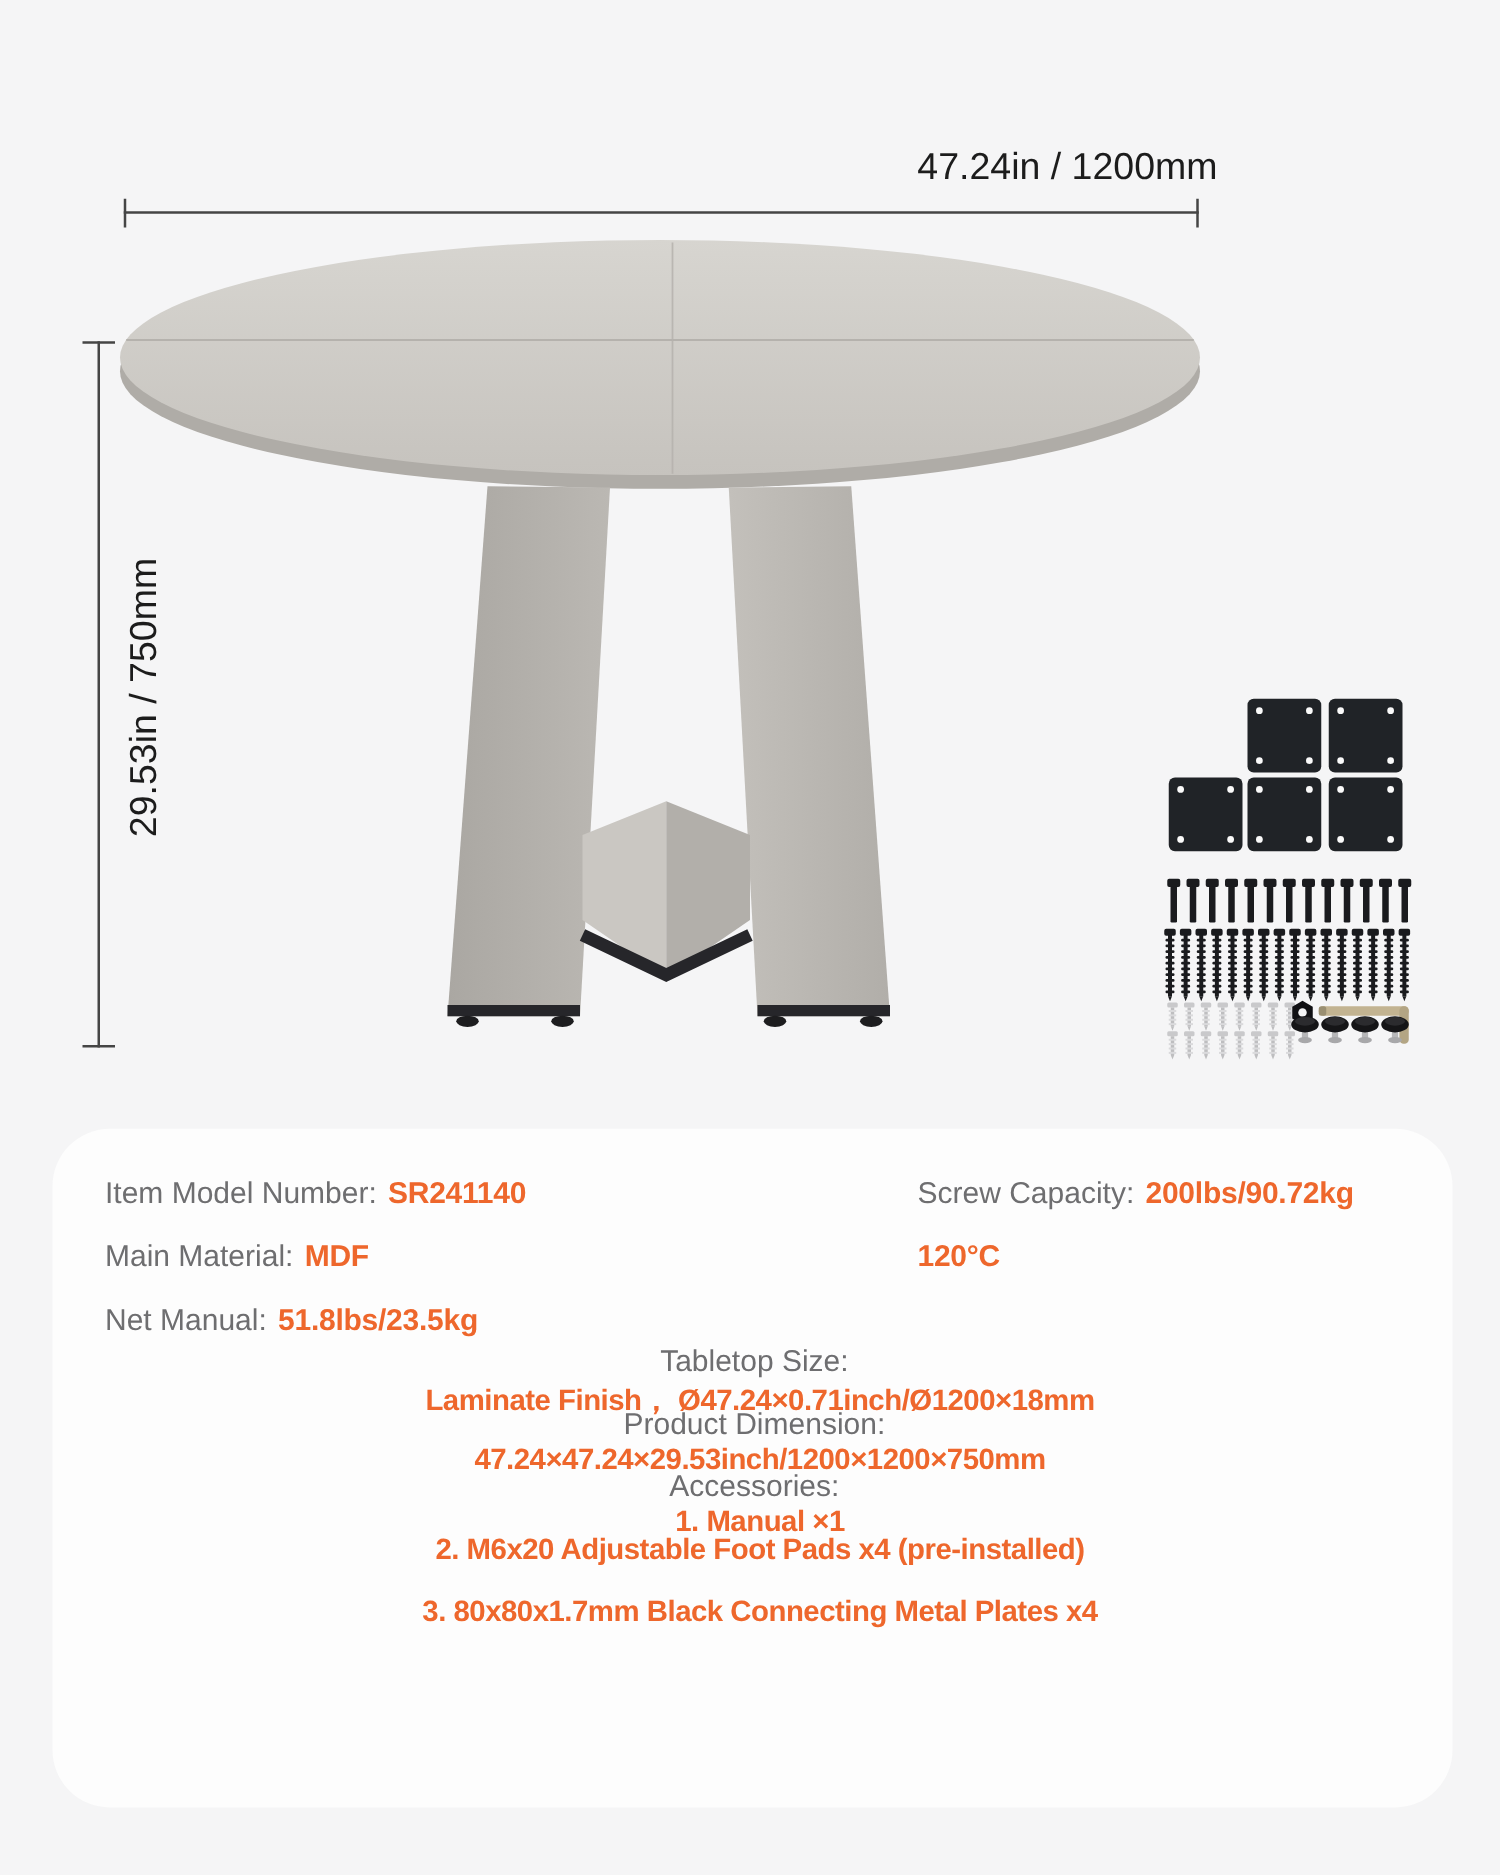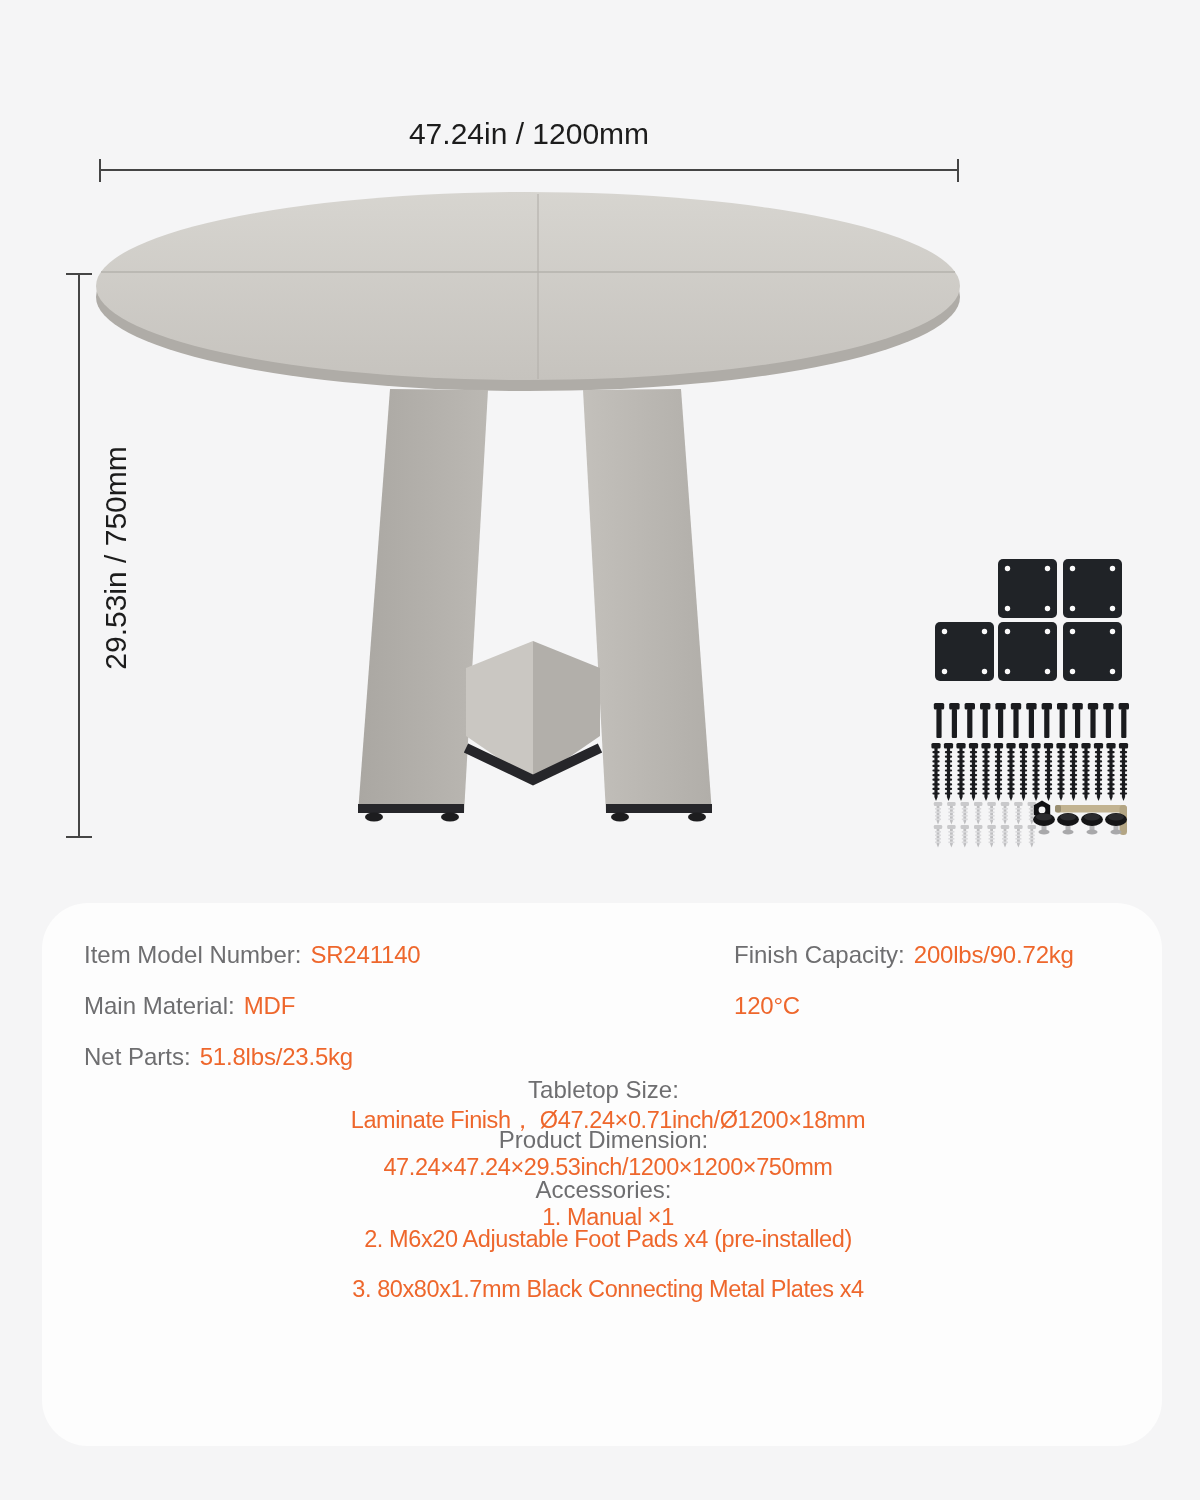--- a/index.html
+++ b/index.html
@@ -10,22 +10,22 @@
   }
   html,body{margin:0;padding:0;background:var(--page);}
   #canvas{
     position:relative;width:1200px;height:1500px;overflow:hidden;
     background:var(--page);
     font-family:"Liberation Sans",sans-serif;
     -webkit-font-smoothing:antialiased;
   }
   
   .dim-top-label{
-    position:absolute;left:99px;top:116px;width:860px;height:36px;
-    text-align:center;font-size:30px;line-height:36px;color:#1c1c1c;
+    position:absolute;left:114px;top:116px;width:860px;height:36px;
+    text-align:right;font-size:30px;line-height:36px;color:#1c1c1c;
   }
   .dim-top-line{position:absolute;left:99px;top:169px;width:860px;height:2px;background:#454545;}
   .dim-top-line::before,.dim-top-line::after{
     content:"";position:absolute;top:-10.5px;width:2px;height:23px;background:#454545;
   }
   .dim-top-line::before{left:0;}
   .dim-top-line::after{right:0;}
 
   .dim-left-line{position:absolute;left:78px;top:273px;width:2px;height:565px;background:#454545;}
   .dim-left-line::before,.dim-left-line::after{
@@ -46,21 +46,21 @@
   
   .spec-panel{
     position:absolute;left:42px;top:903px;width:1120px;height:543px;
     background:var(--panel);border-radius:46px;
   }
   .spec-grid{display:grid;grid-template-columns:650px auto;padding:26px 30px 0 42px;}
   .cell{height:51px;display:flex;align-items:center;}
   .spec-full{padding:0 30px 0 42px;margin-top:-6px;}
   .frow{height:50px;display:flex;align-items:center;flex-direction:column;}
   .lbl{color:var(--label);font-size:24px;margin-right:9px;white-space:pre;}
-  .val{color:var(--accent);font-size:24px;font-weight:400;white-space:pre;letter-spacing:-0.2px;}
+  .val{color:var(--accent);font-size:24px;font-weight:700;white-space:pre;letter-spacing:-0.2px;}
   .frow .val{font-size:23.5px;letter-spacing:-0.4px;}
 </style>
 </head>
 <body>
 
 <div id="canvas">
 
   <div class="dim-top-label">47.24in / 1200mm</div>
   <div class="dim-top-line"></div>
 
@@ -226,32 +226,32 @@
       </g>
   </svg>
 
   <div class="spec-panel">
     <div class="spec-grid">
       <div class="cell">
         <span class="lbl">Item Model Number:</span>
         <span class="val">SR241140</span>
       </div>
       <div class="cell">
-        <span class="lbl">Finish Capacity:</span>
+        <span class="lbl">Screw Capacity:</span>
         <span class="val">200lbs/90.72kg</span>
       </div>
       <div class="cell">
         <span class="lbl">Main Material:</span>
         <span class="val">MDF</span>
       </div>
       <div class="cell">
         <span class="val">120°C</span>
       </div>
       <div class="cell">
-        <span class="lbl">Net Parts:</span>
+        <span class="lbl">Net Manual:</span>
         <span class="val">51.8lbs/23.5kg</span>
       </div>
     </div>
     <div class="spec-full">
       <div class="frow">
         <span class="lbl">Tabletop Size:</span>
         <span class="val">Laminate Finish， Ø47.24×0.71inch/Ø1200×18mm</span>
       </div>
       <div class="frow">
         <span class="lbl">Product Dimension:</span>

